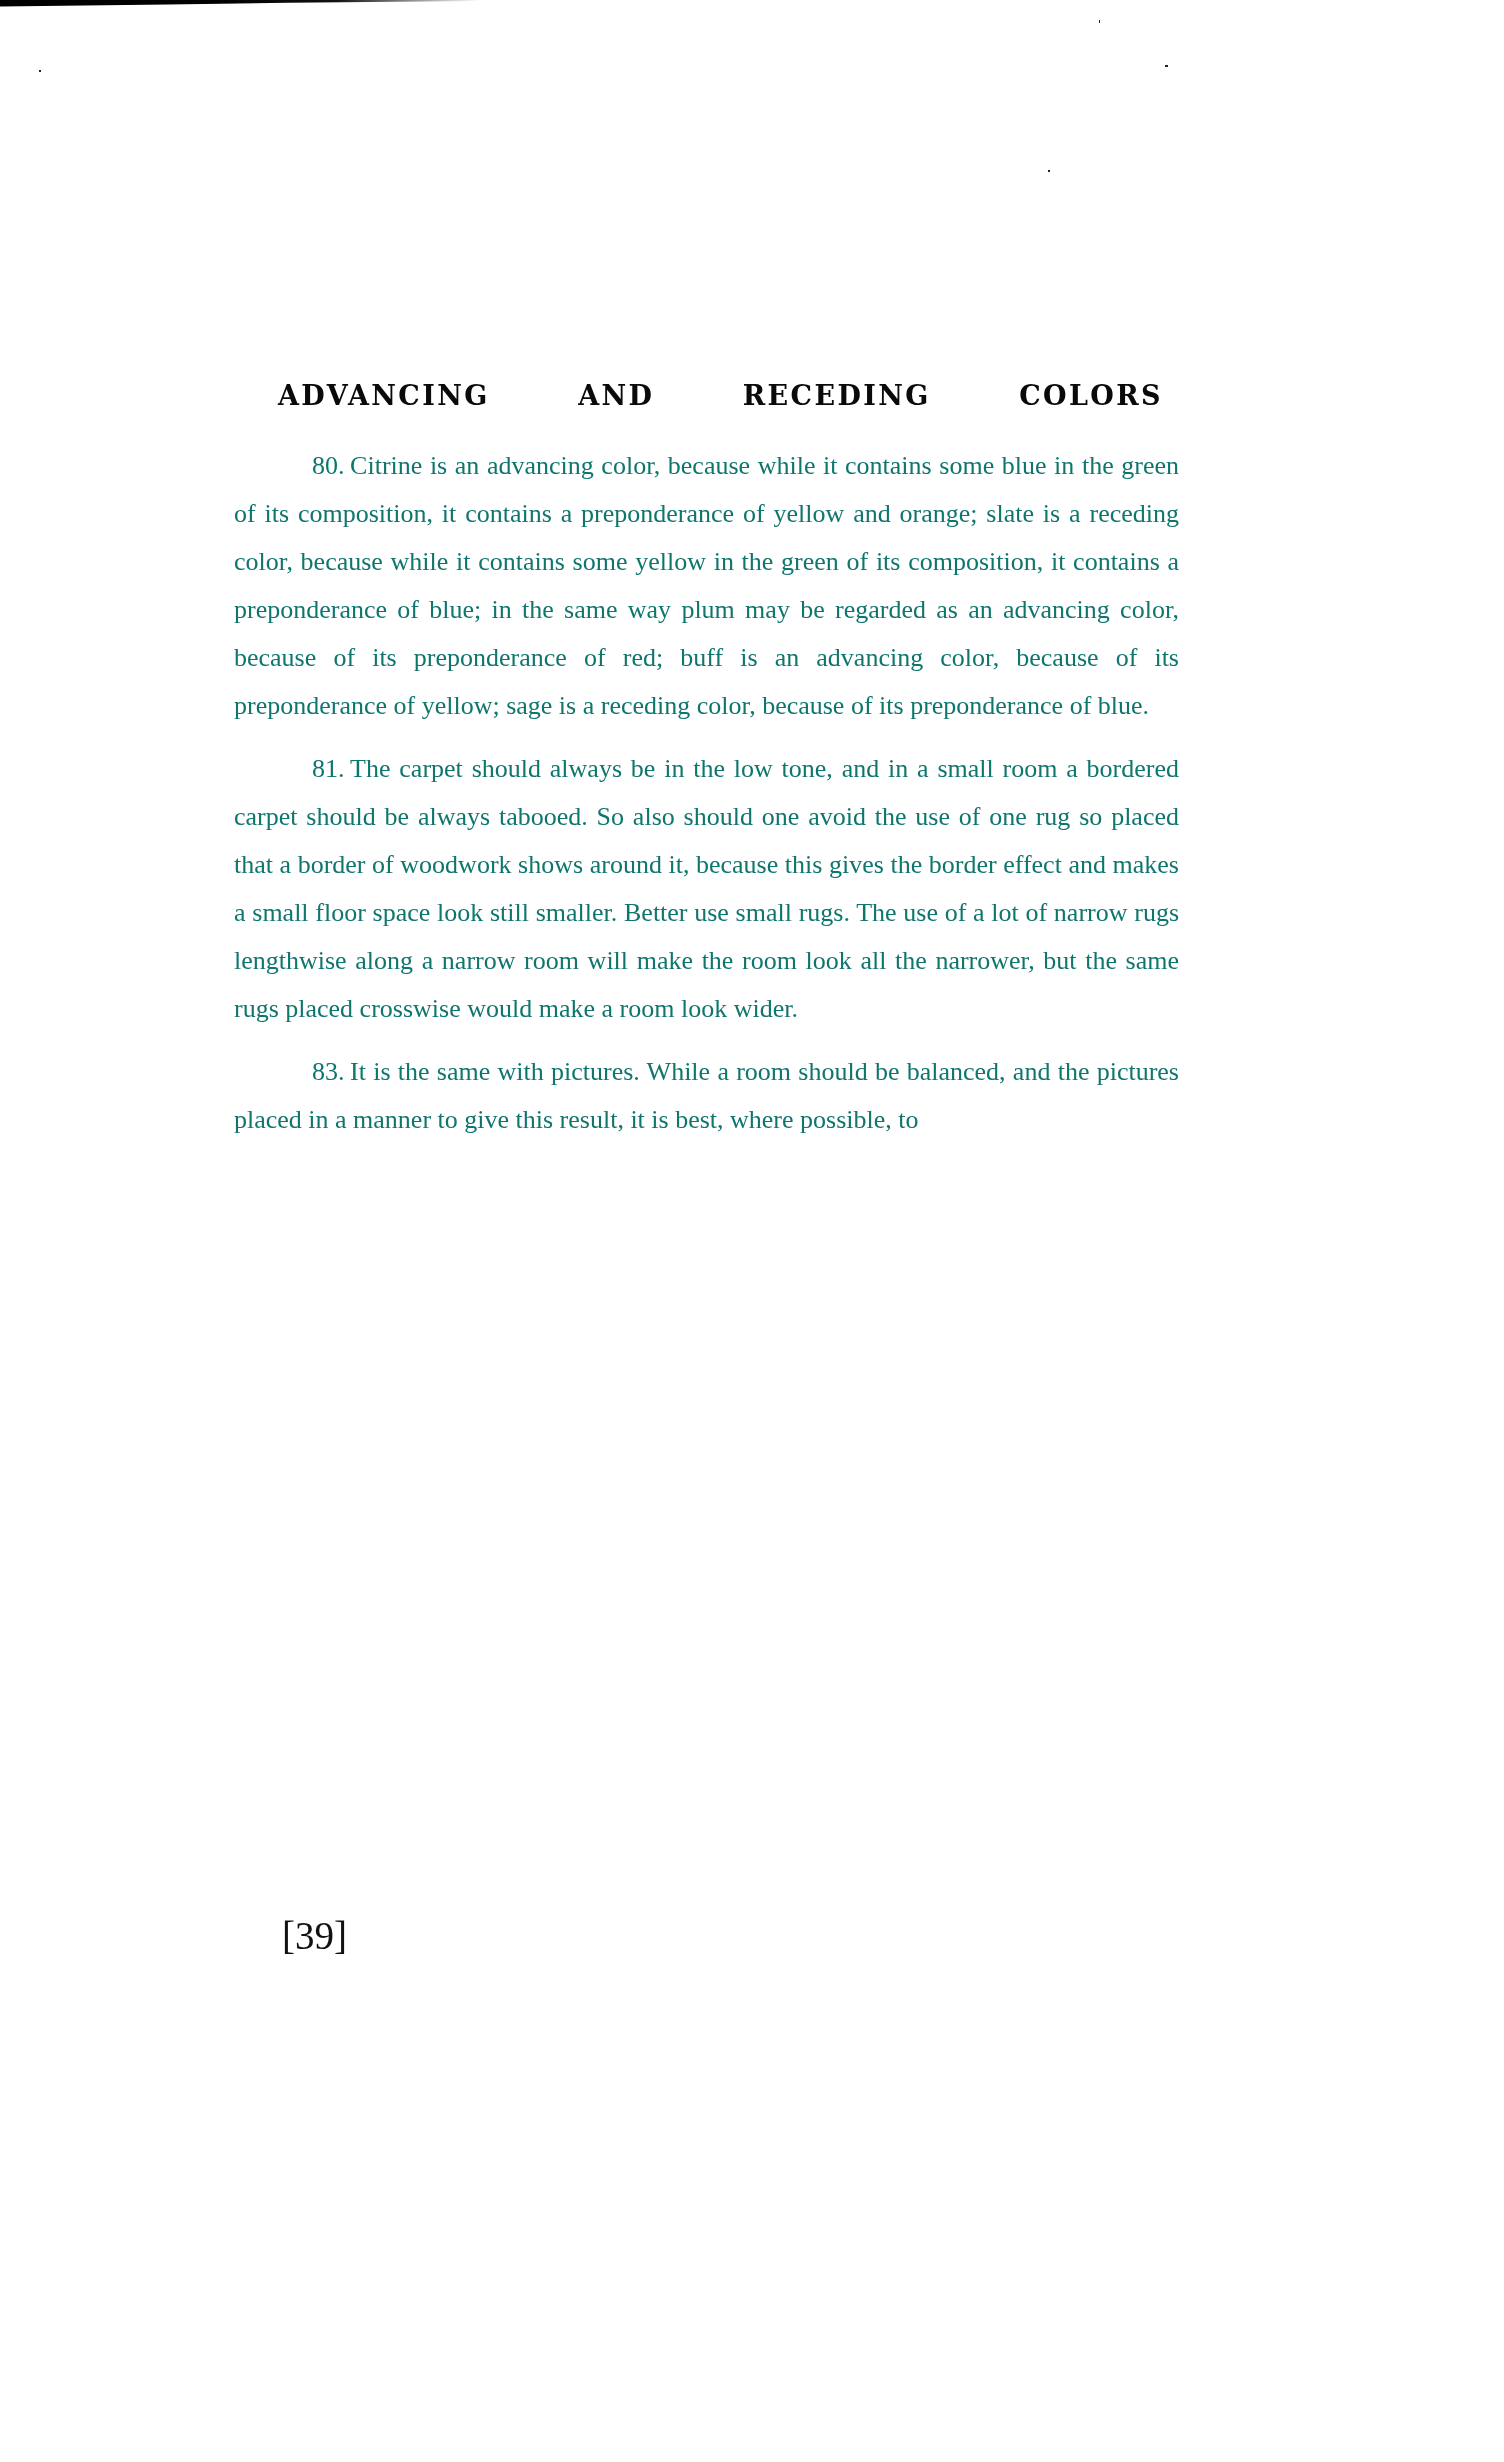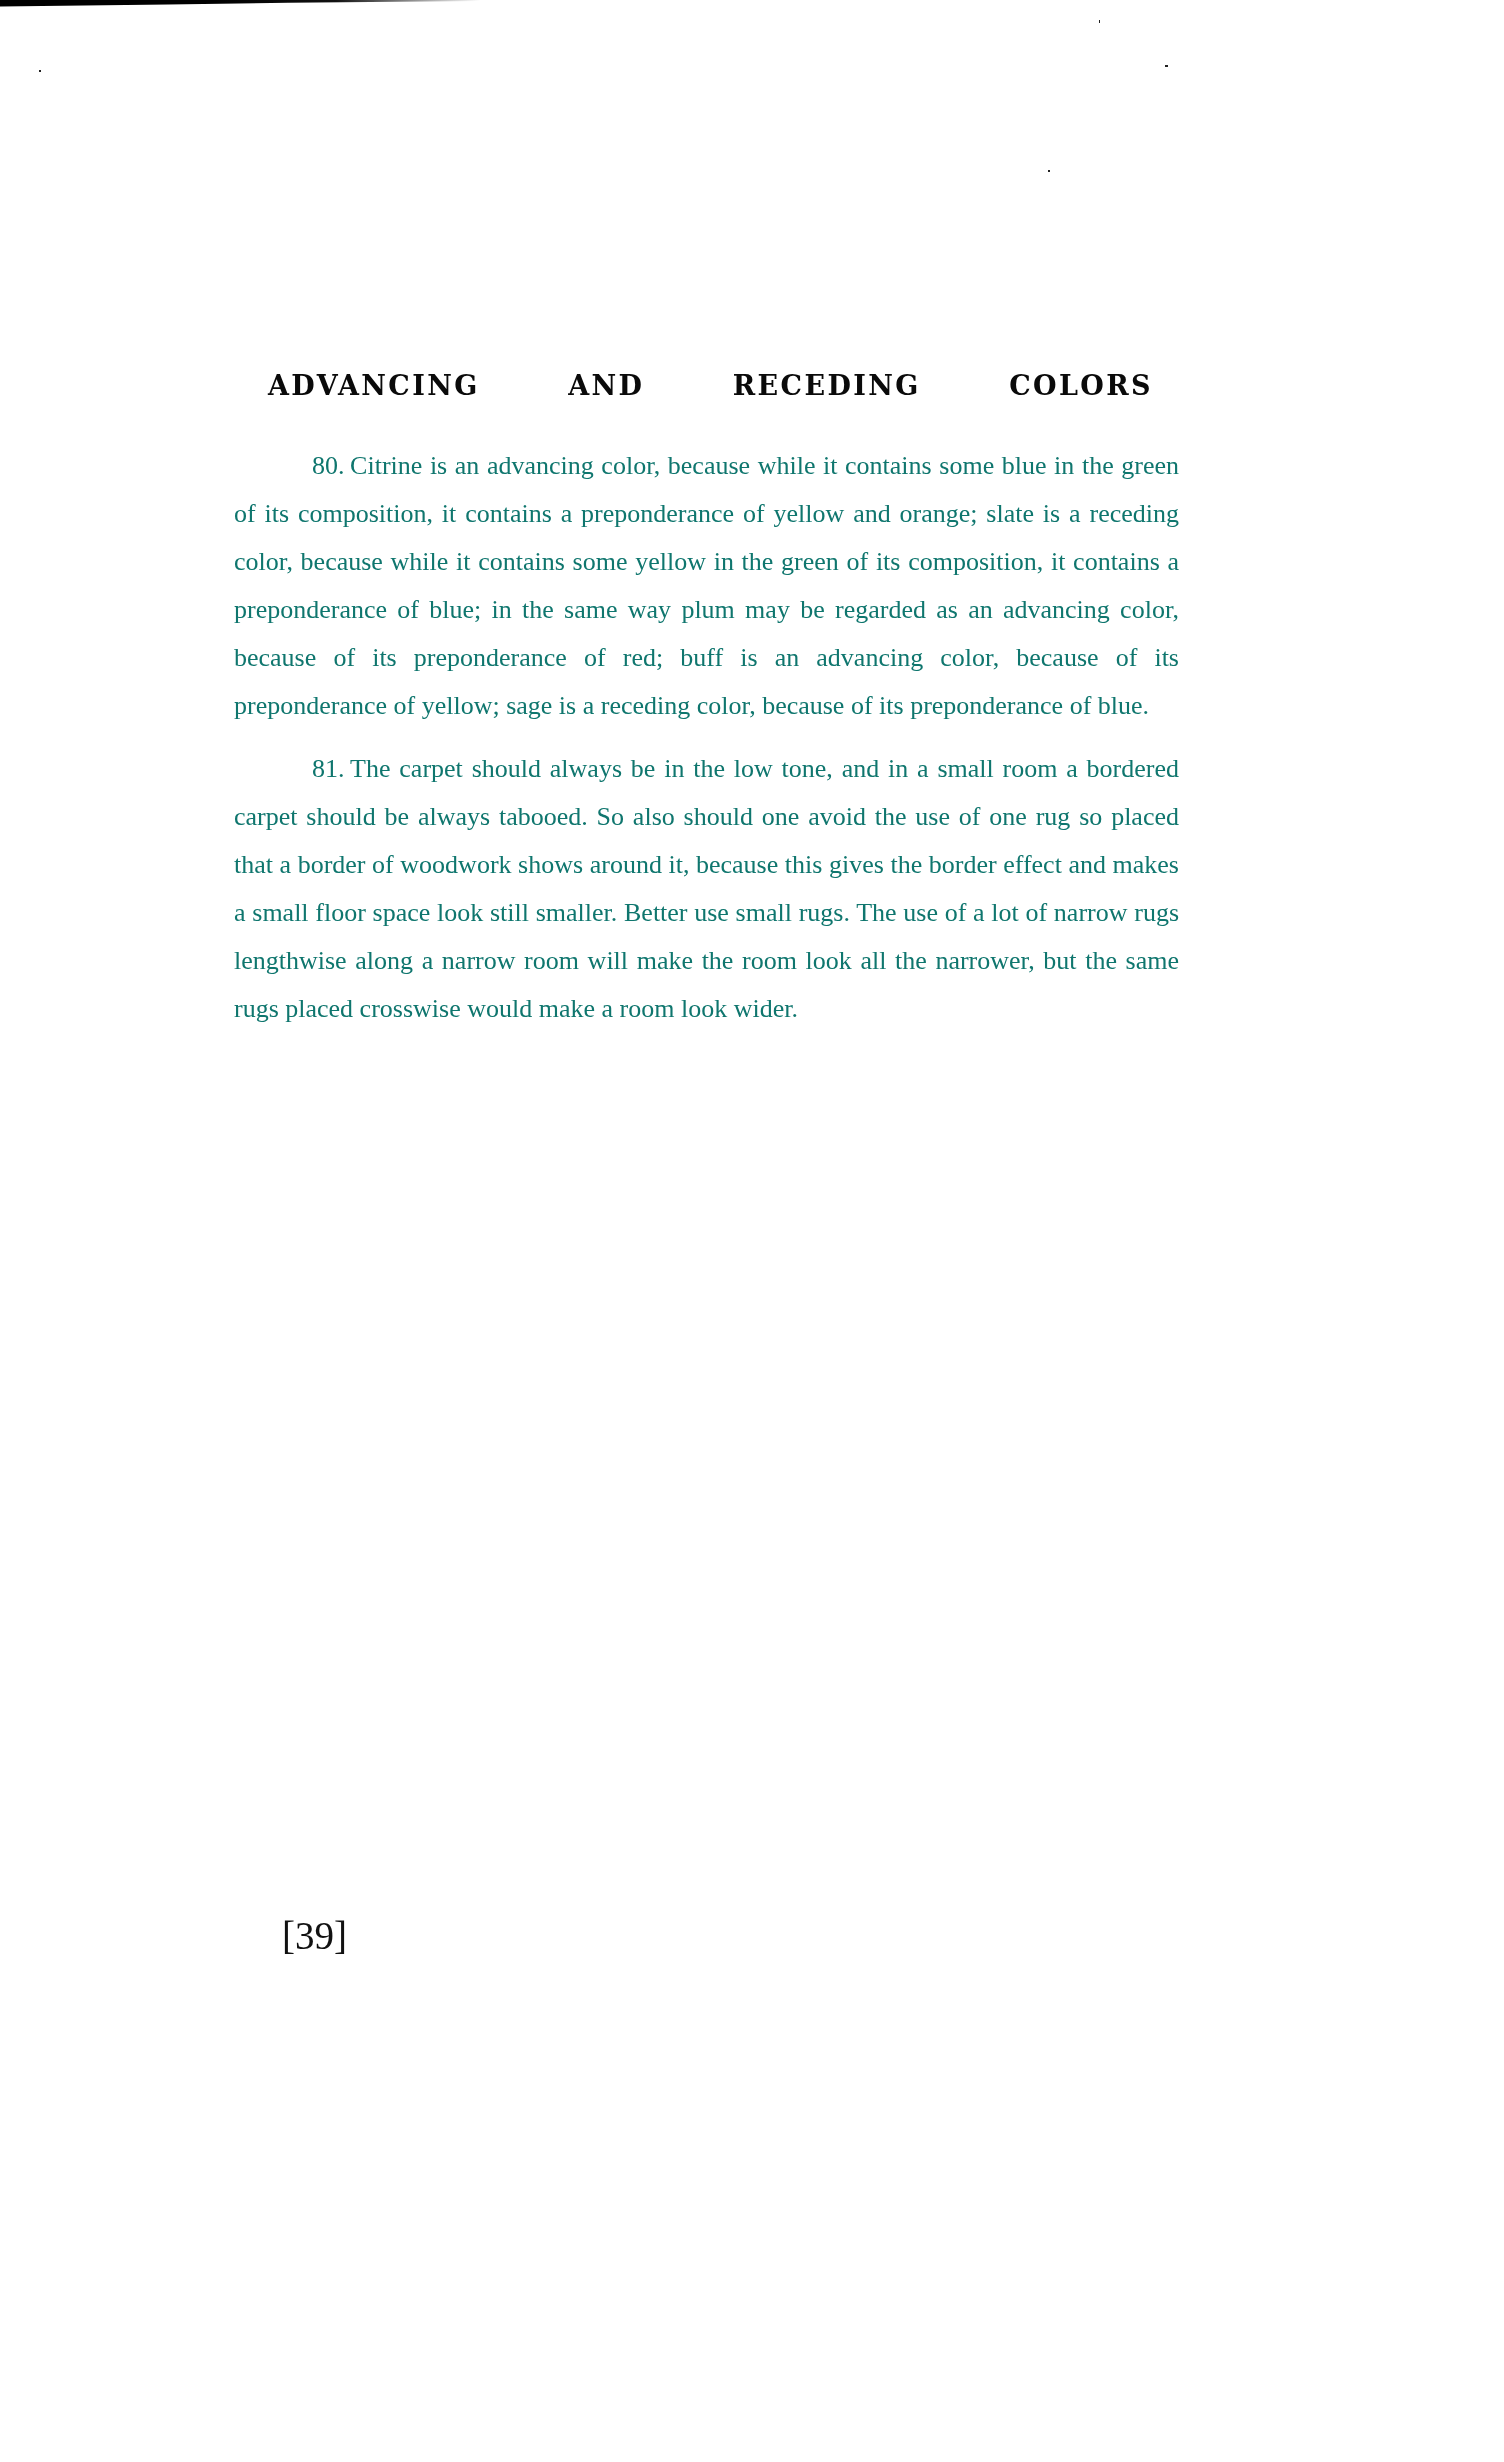--- a/index.html
+++ b/index.html
@@ -27,21 +27,21 @@
       position: absolute;
       background: #222;
       width: 1.9px;
       height: 1.9px;
     }
     .page-heading {
       position: absolute;
       left: 264px;
       top: 363px;
       width: 885px;
-      margin: 4px;
+      margin: 14px;
       font-family: "DejaVu Serif", "Liberation Serif", serif;
       font-weight: bold;
       font-size: 27px;
       letter-spacing: 2.4px;
       white-space: nowrap;
       line-height: 38px;
       text-align: justify;
       text-align-last: justify;
       color: #0a0a0a;
     }
@@ -82,16 +82,17 @@
 <div class="speck" style="left:39px;top:70px;"></div>
 <div class="speck" style="left:1099px;top:20px;width:0.9px;height:2.8px;"></div>
 <div class="speck" style="left:1165px;top:65px;width:2.8px;height:1.9px;"></div>
 <div class="speck" style="left:1048px;top:170px;"></div>
 
 <h1 class="page-heading">ADVANCING AND RECEDING COLORS</h1>
 
 <div class="text-column">
   <p class="para"><span class="num">80.</span><span>Citrine is an advancing color, because while it contains some blue in the green of its composition, it contains a preponderance of yellow and orange; slate is a receding color, because while it contains some yellow in the green of its composition, it contains a preponderance of blue; in the same way plum may be regarded as an advancing color, because of its preponderance of red; buff is an advancing color, because of its preponderance of yellow; sage is a receding color, because of its preponderance of blue.</span></p>
   <p class="para"><span class="num">81.</span><span>The carpet should always be in the low tone, and in a small room a bordered carpet should be always tabooed.  So also should one avoid the use of one rug so placed that a border of woodwork shows around it, because this gives the border effect and makes a small floor space look still smaller.  Better use small rugs.  The use of a lot of narrow rugs lengthwise along a narrow room will make the room look all the narrower, but the same rugs placed crosswise would make a room look wider.</span></p>
+  <p class="para"><span class="num">83.</span><span>It is the same with pictures.  While a room should be balanced, and the pictures placed in a manner to give this result, it is best, where possible, to</span></p>
 </div>
 
 <div class="page-number">[39]</div>
 
 
 </body></html>

